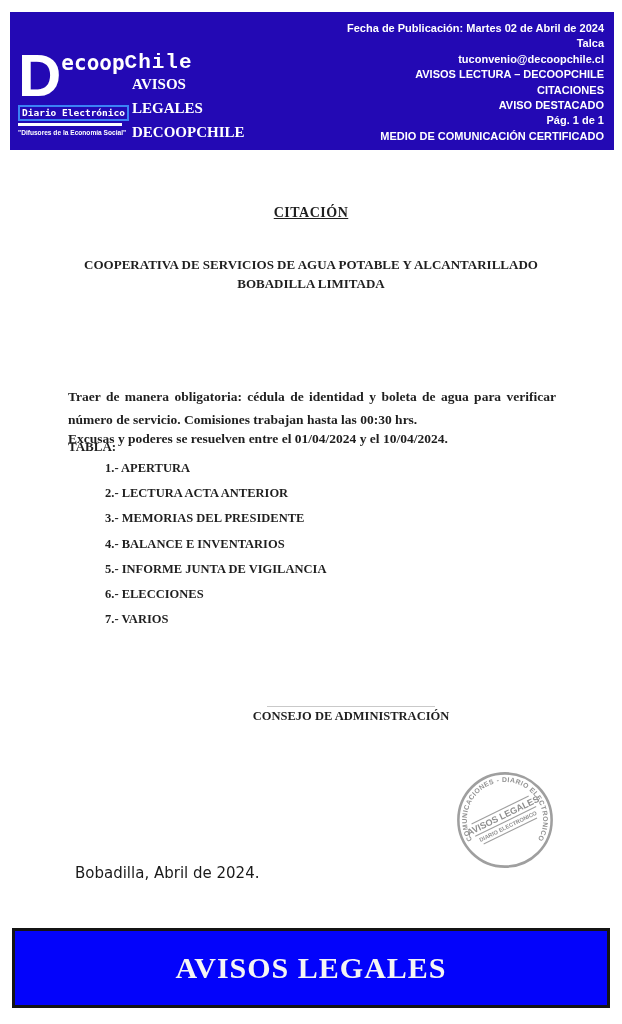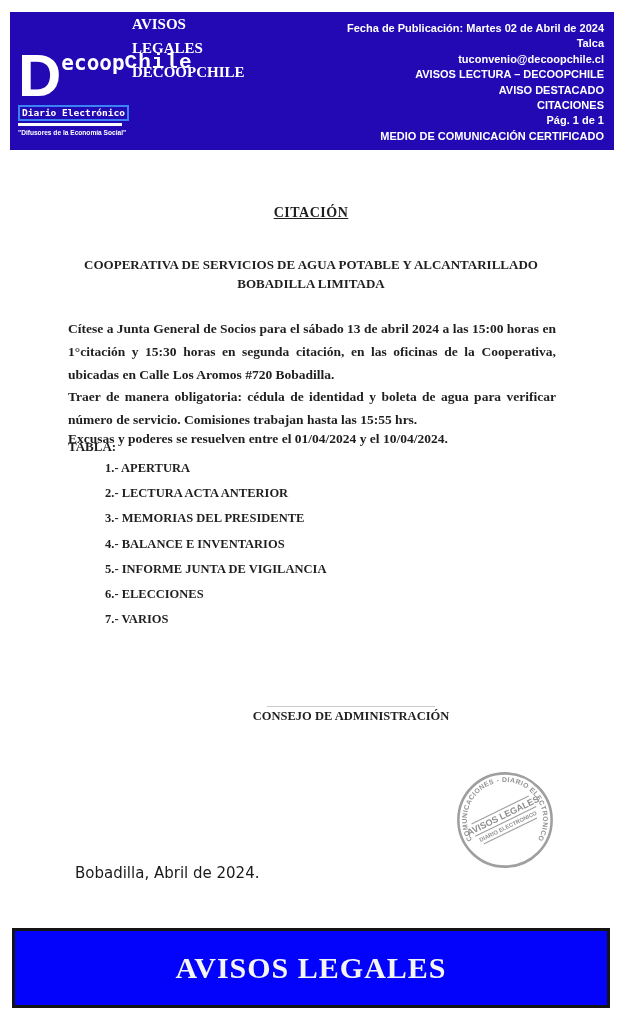--- a/index.html
+++ b/index.html
@@ -19,21 +19,21 @@
   .logo-top{display:flex;align-items:flex-start;line-height:1;}
   .logo-d{font-family:"Liberation Sans",sans-serif;font-weight:700;font-size:60px;line-height:52px;}
   .logo-words{display:flex;flex-direction:row;margin-top:2px;}
   .logo-w1{font-family:"DejaVu Sans Mono",monospace;font-weight:700;font-size:21px;line-height:22px;}
   .logo-w2{font-family:Liberation Mono, monospace;font-weight:700;font-size:21px;line-height:22px;letter-spacing:1px;}
   .logo-sub{display:inline-block;margin-top:3px;border:2px solid #3b82f6;padding:0 2px 1px 2px;
             font-family:"DejaVu Sans Mono",monospace;font-size:9.5px;font-weight:700;white-space:nowrap;}
   .logo-bar{width:104px;height:3px;background:#fff;margin-top:2px;}
   .logo-tag{margin-top:3px;font-family:"Liberation Sans",sans-serif;font-size:6.6px;font-weight:700;white-space:nowrap;}
 
-  .hcenter{width:112px;box-sizing:border-box;
+  .hcenter{width:112px;padding-top:60px;box-sizing:border-box;
            font-family:"Liberation Serif",serif;font-weight:700;font-size:15px;line-height:24px;}
 
   .hmeta{flex:1;text-align:right;padding:9px 10px 4px 0;
          font-family:"Liberation Sans",sans-serif;font-weight:700;font-size:11px;line-height:15.4px;}
 
   
   .title{position:absolute;top:205px;left:0;width:622px;text-align:center;
          font-size:14px;font-weight:700;text-decoration:underline;letter-spacing:.5px;}
   .subtitle{position:absolute;top:255px;left:61px;width:500px;text-align:center;
             font-size:13px;font-weight:700;line-height:19px;}
@@ -85,32 +85,31 @@
       <div>AVISOS</div>
       <div>LEGALES</div>
       <div>DECOOPCHILE</div>
     </div>
 
     <div class="hmeta">
       <div>Fecha de Publicación: Martes 02 de Abril de 2024</div>
       <div>Talca</div>
       <div>tuconvenio@decoopchile.cl</div>
       <div>AVISOS LECTURA – DECOOPCHILE</div>
+      <div>CITACIONES</div>
       <div>AVISO DESTACADO</div>
-      <div>CITACIONES</div>
       <div>Pág. 1 de 1</div>
       <div>MEDIO DE COMUNICACIÓN CERTIFICADO</div>
     </div>
   </div>
 
   <div class="title">CITACIÓN</div>
   <div class="subtitle">COOPERATIVA DE SERVICIOS DE AGUA POTABLE Y ALCANTARILLADO BOBADILLA LIMITADA</div>
 
-  <p class="para p1">Cítese a Junta General de Socios para el sábado 13 de abril 2024 a las 15:00 horas en 1°citación y 15:30 horas en segunda citación, en las oficinas de la Cooperativa, ubicadas en Calle Los Aromos #720 Bobadilla.</p>
-  <p class="para p2">Traer de manera obligatoria: cédula de identidad y boleta de agua para verificar número de servicio. Comisiones trabajan hasta las 15:55 hrs.</p>
+  <p class="para p2">Traer de manera obligatoria: cédula de identidad y boleta de agua para verificar número de servicio. Comisiones trabajan hasta las 00:30 hrs.</p>
   <p class="para p3">Excusas y poderes se resuelven entre el 01/04/2024 y el 10/04/2024.</p>
 
   <div class="tabla">TABLA:</div>
 
   <div class="agenda">
     <div class="agenda-item">1.- APERTURA</div>
     <div class="agenda-item">2.- LECTURA ACTA ANTERIOR</div>
     <div class="agenda-item">3.- MEMORIAS DEL PRESIDENTE</div>
     <div class="agenda-item">4.- BALANCE E INVENTARIOS</div>
     <div class="agenda-item">5.- INFORME JUNTA DE VIGILANCIA</div>

